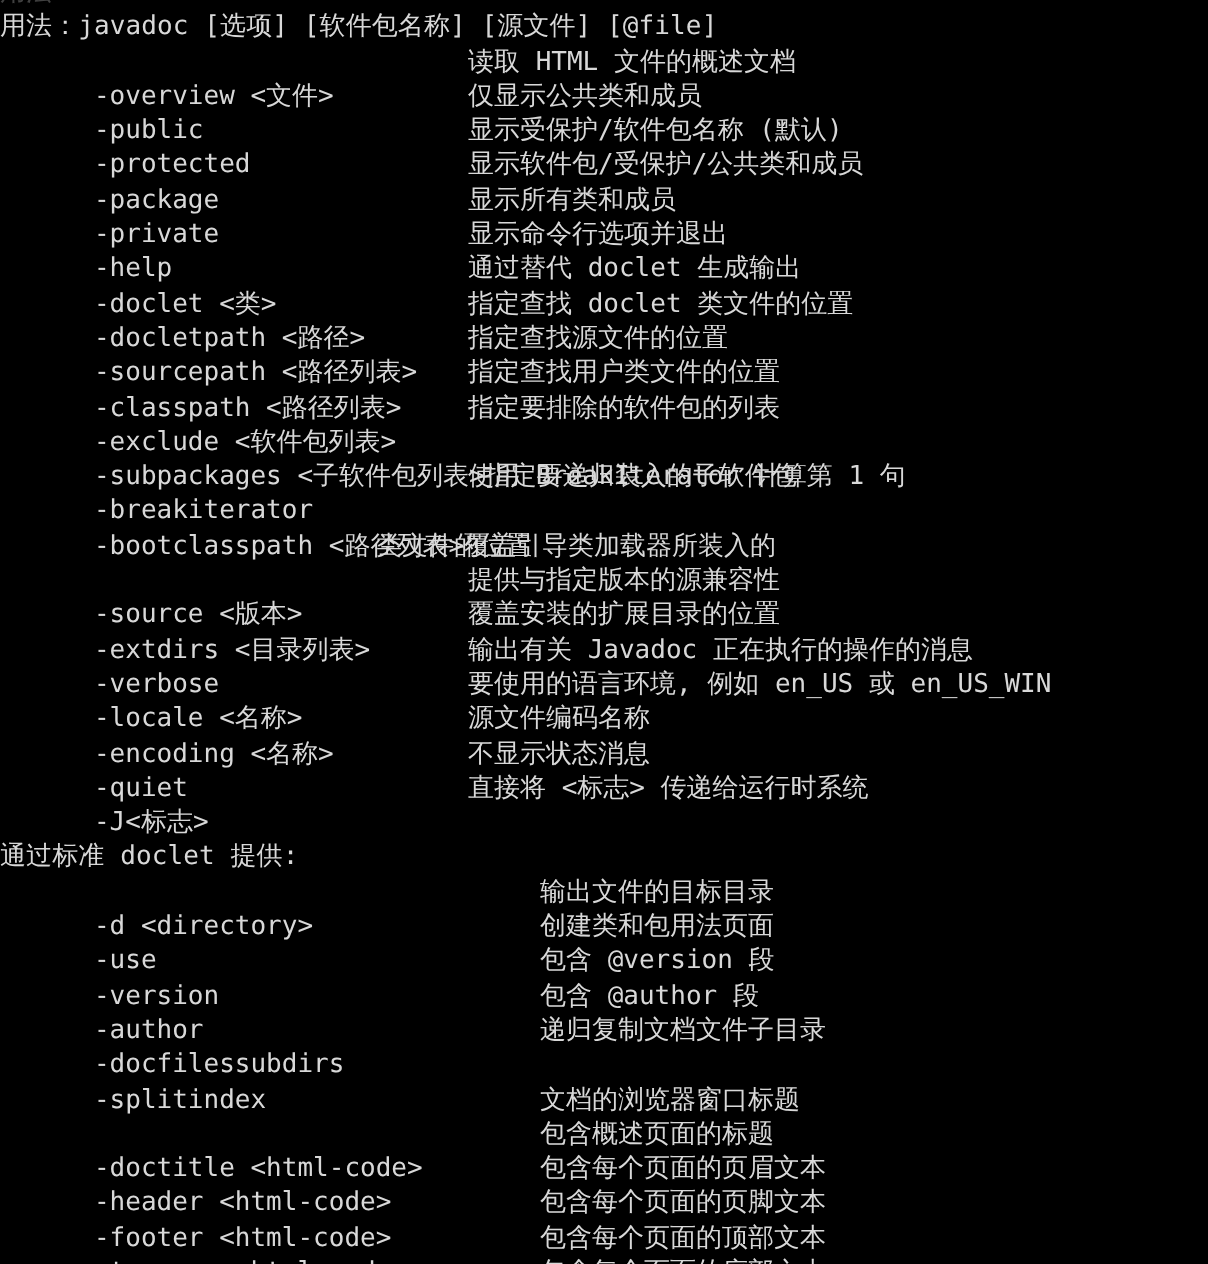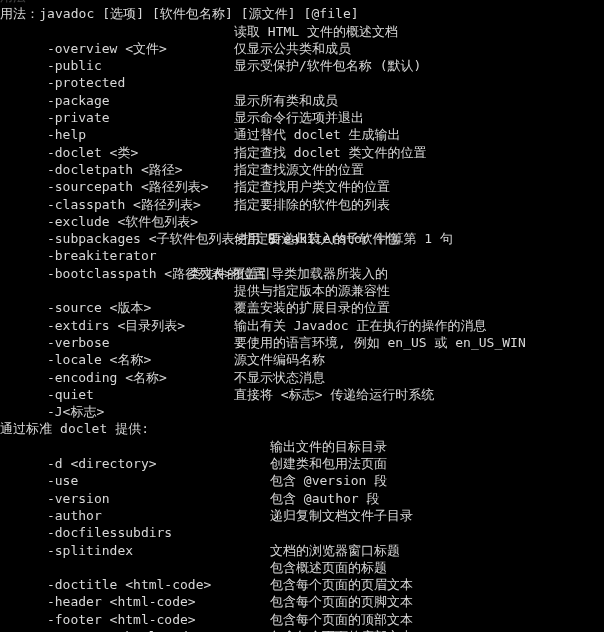--- a/index.html
+++ b/index.html
@@ -94,20 +94,21 @@
     <span class="row">
       <span class="opt">-public</span>
       <span class="desc-a">仅显示公共类和成员</span>
     </span>
     <span class="row">
       <span class="opt">-protected</span>
       <span class="desc-a">显示受保护/软件包名称 (默认)</span>
     </span>
     <span class="row">
       <span class="opt">-package</span>
+      <span class="desc-a">显示软件包/受保护/公共类和成员</span>
     </span>
     <span class="row">
       <span class="opt">-private</span>
       <span class="desc-a">显示所有类和成员</span>
     </span>
     <span class="row">
       <span class="opt">-help</span>
       <span class="desc-a">显示命令行选项并退出</span>
     </span>
     <span class="row">

